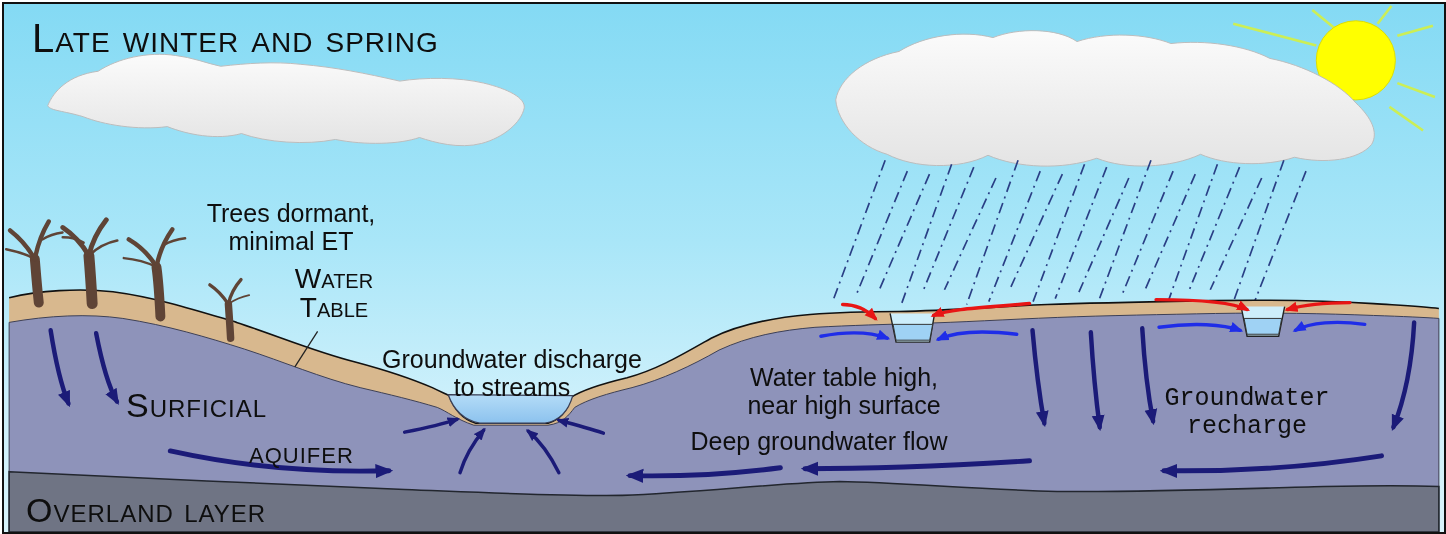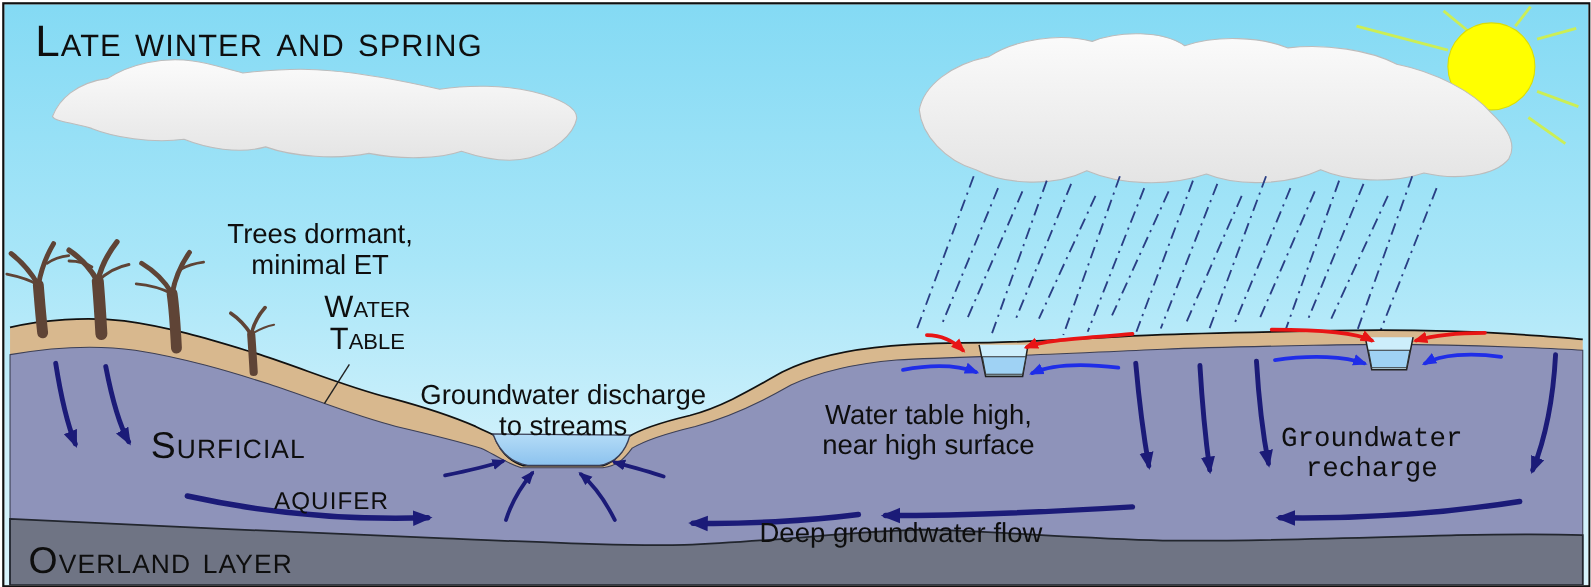--- a/index.html
+++ b/index.html
@@ -200,20 +200,20 @@
 
 <div class="lbl title sc" style="left:28px;top:12px;">Late winter and spring</div>
 <div class="lbl" style="left:287px;top:196px;">Trees dormant,
 minimal ET</div>
 <div class="lbl wt sc" style="left:330px;top:260px;">Water
 Table</div>
 <div class="lbl" style="left:508px;top:328px;margin-top:14px;">Groundwater discharge
 to streams</div>
 <div class="lbl" style="left:840px;top:360px;">Water table high,
 near high surface</div>
-<div class="lbl" style="left:815px;top:424px;margin-top:44px;">Deep groundwater flow</div>
+<div class="lbl" style="left:815px;top:424px;">Deep groundwater flow</div>
 <div class="lbl" style="left:1243px;top:381px;font-family:Liberation Mono, monospace;">Groundwater
 recharge</div>
-<div class="lbl big1 sc" style="left:133px;top:383px;">Surficial</div>
+<div class="lbl big1 sc" style="left:122px;top:383px;">Surficial</div>
 <div class="lbl big2 sc" style="left:245px;top:420px;margin-top:12px;">aquifer</div>
 <div class="lbl big1 sc" style="left:22px;top:488px;">Overland layer</div>
 
 </div>
 
 </body></html>

